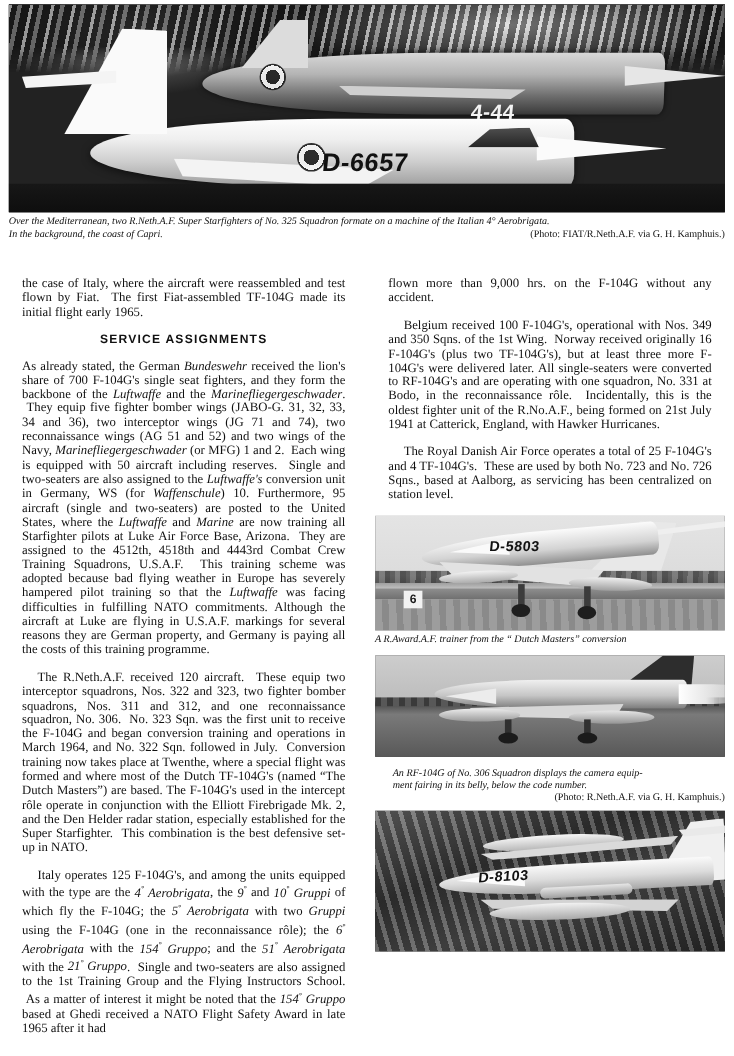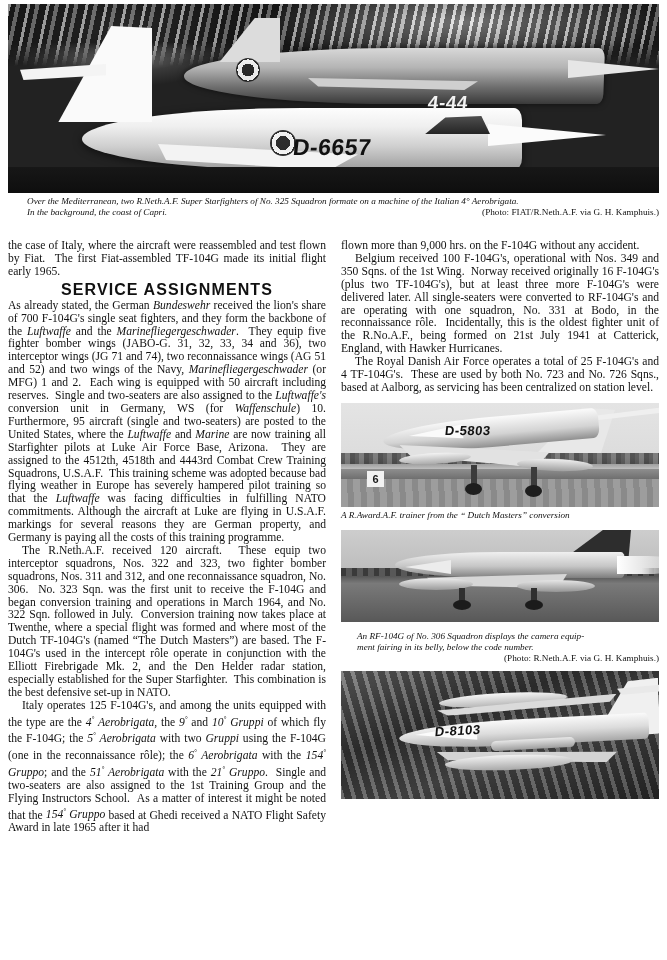--- a/index.html
+++ b/index.html
@@ -112,32 +112,32 @@
   .caption .credit{font-style:normal;}
   .cap-line{display:block;}
   .cap-row{display:flex;justify-content:space-between;align-items:baseline;gap:6px;}
 
   
   .cols{position:absolute;left:8px;top:236px;width:651px;}
   .col{position:absolute;top:0;width:318px;}
   .col-left{left:0;}
   .col-right{left:333px;}
   p{
-    margin:0;
+    margin:12px;
     font-size:11.6px;line-height:12.9px;
     text-align:justify;
     text-indent:14px;
     hyphens:auto;-webkit-hyphens:auto;
     font-family:"Liberation Serif", serif;
   }
   p.noindent{text-indent:0;}
   h2{
     margin:2px 0 1px 0;
     font-family:"Liberation Sans", sans-serif;
-    font-size:16px;font-weight:bold;letter-spacing:1.1px;
+    font-size:11px;font-weight:bold;letter-spacing:1.1px;
     text-align:center;
   }
   em{font-style:italic;}
   .sup{font-size:7px;vertical-align:super;font-style:italic;}
 
   
   .fig{margin:0;}
   .fig + .caption{margin-top:3px;}
 
   #photo-trainer{height:104px;margin-top:8px;}
@@ -312,21 +312,21 @@
     <div class="jet-front-nose"></div>
     <div class="canopy"></div>
     <div class="roundel" style="left:262px;top:126px;width:26px;height:26px;"></div>
 
     <div class="marking" id="mark-d6657">D-6657</div>
     <div class="marking light" id="mark-444">4-44</div>
 
     <div class="ground"></div>
   </div>
 
-  <div class="caption" style="margin-top:3px;margin-left:19px;">
+  <div class="caption" style="margin-top:3px;">
     <span class="cap-line">Over the Mediterranean, two R.Neth.A.F. Super Starfighters of No. 325 Squadron formate on a machine of the Italian 4° Aerobrigata.</span>
     <div class="cap-row">
       <span>In the background, the coast of Capri.</span>
       <span class="credit">(Photo: FIAT/R.Neth.A.F. via G. H. Kamphuis.)</span>
     </div>
   </div>
 
   <div class="cols">
 
     <div class="col col-left">

